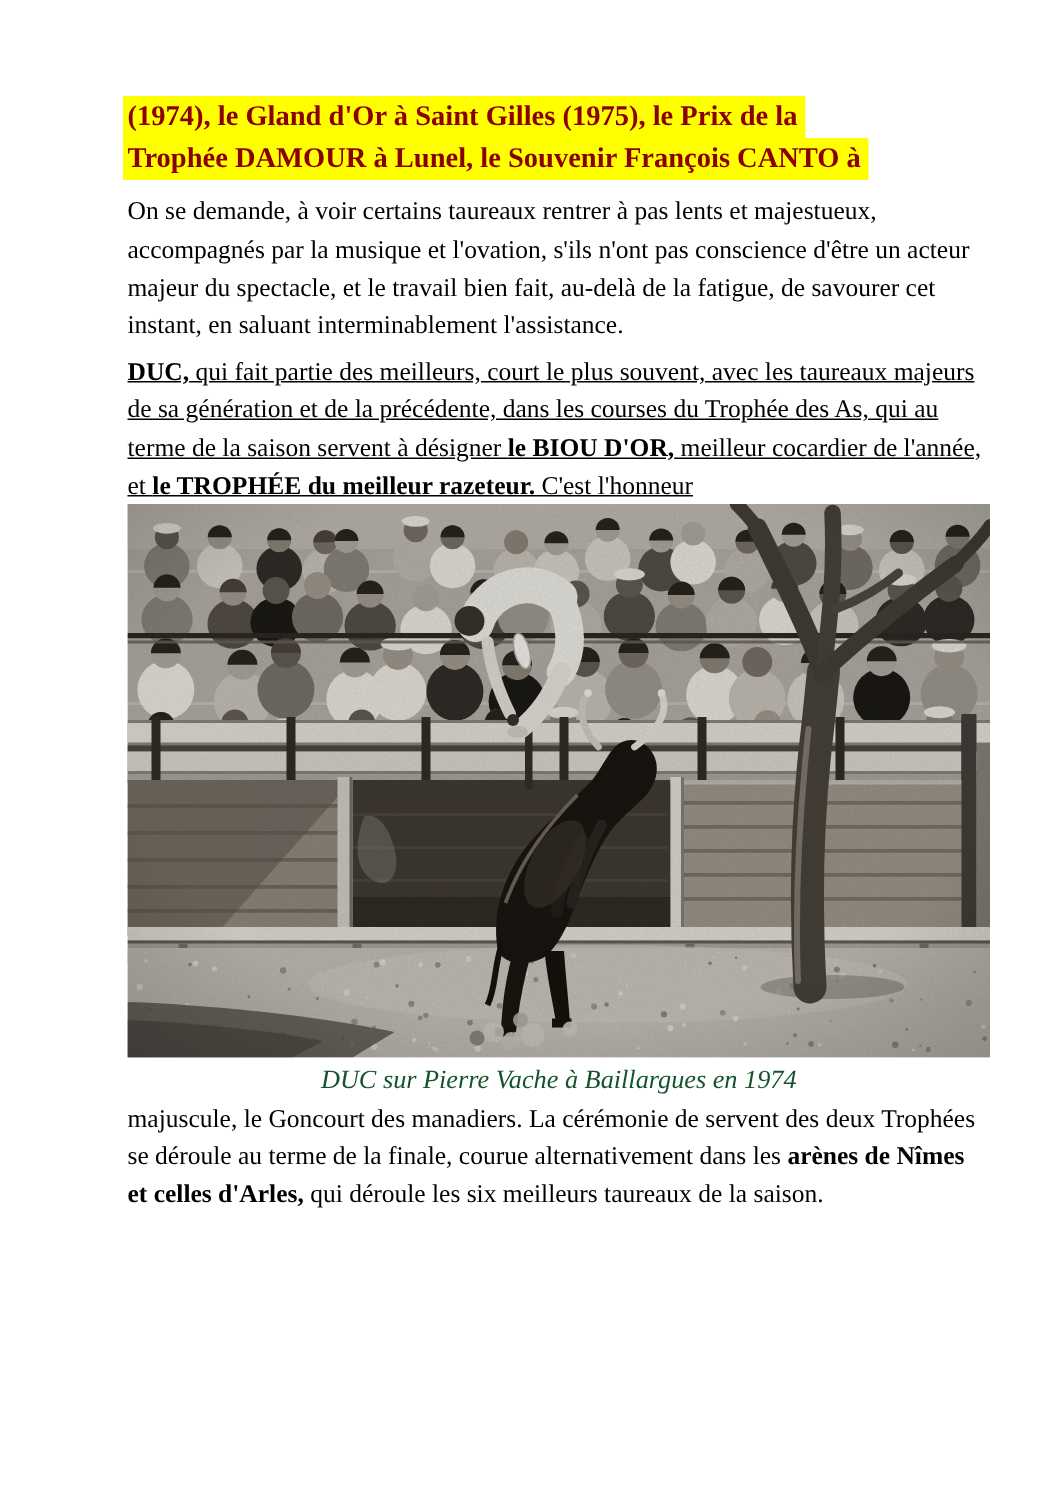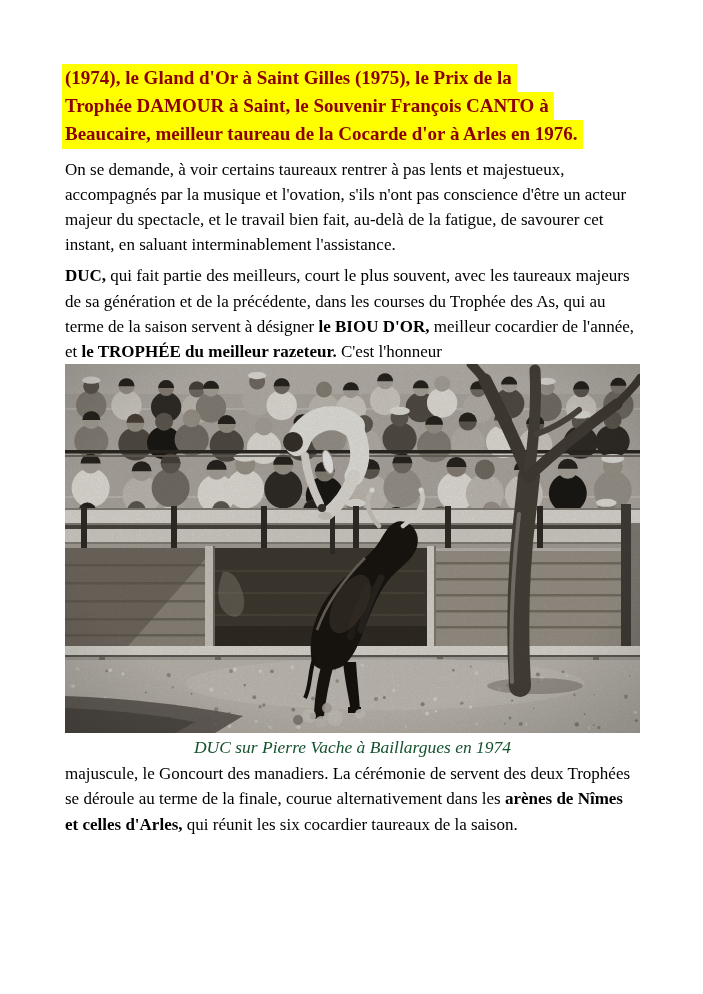--- a/index.html
+++ b/index.html
@@ -1,37 +1,36 @@
 <!DOCTYPE html>
 <html><head>
 <meta charset="utf-8">
 <style>
   html,body{margin:0;padding:0;background:#ffffff;}
   body{width:703px;height:994px;font-family:"Liberation Serif","DejaVu Serif",serif;color:#111;overflow:hidden;}
-  .page{box-sizing:border-box;width:654px;height:994px;padding:64px 63px 0 65px;background:#fff;}
+  .page{box-sizing:border-box;width:654px;height:994px;padding:64px 63px 0 65px;background:#fff;margin-left:20px;}
   .hl-block{margin:0 0 8px -3px;}
   .hl-line{display:block;width:max-content;white-space:nowrap;background:#ffff00;color:#8b0000;
            font-weight:bold;font-size:19px;line-height:28.2px;padding:0 5px 0 3px;}
   .para{font-size:17px;line-height:25.2px;margin:0 0 6px 0;width:571px;color:#000000;}
-  .para.pduc{margin-bottom:0;}
+  .para.pduc{margin-bottom:0;text-decoration:underline;}
   .para.pgoncourt{margin-top:2px;margin-bottom:0;}
   .b{font-weight:bold;}
   figure.photo-wrap{margin:0;width:575px;height:369px;}
   figure.photo-wrap svg{display:block;}
   .caption{width:575px;text-align:center;font-style:italic;font-size:17.5px;line-height:23px;margin-top:3px;color:#14532d;}
 </style>
 </head>
 <body>
 
 <div class="page">
 
   <p class="hl-block">
     <span class="hl-line">(1974), le Gland d'Or à Saint Gilles (1975), le Prix de la</span>
-    <span class="hl-line">Trophée DAMOUR à Saint, le Souvenir François CANTO à</span>
-    <span class="hl-line">Beaucaire, meilleur taureau de la Cocarde d'or à Arles en 1976.</span>
+    <span class="hl-line">Trophée DAMOUR à Lunel, le Souvenir François CANTO à</span>
   </p>
 
   <p class="para">On se demande, à voir certains taureaux rentrer à pas lents et majestueux, accompagnés par la musique et l'ovation, s'ils n'ont pas conscience d'être un acteur majeur du spectacle, et le travail bien fait, au-delà de la fatigue, de savourer cet instant, en saluant interminablement l'assistance.</p>
 
   <p class="para pduc"><span class="b">DUC,</span><span> qui fait partie des meilleurs, court le plus souvent, avec les taureaux majeurs de sa génération et de la précédente, dans les courses du Trophée des As, qui au terme de la saison servent à désigner </span><span class="b">le BIOU D'OR,</span><span> meilleur cocardier de l'année, et </span><span class="b">le TROPHÉE du meilleur razeteur.</span><span> C'est l'honneur</span></p>
 
   <figure class="photo-wrap">
     <svg id="arena-photo" width="575" height="369" viewBox="0 0 575 369" xmlns="http://www.w3.org/2000/svg">
       <defs>
         <filter id="grain" x="0" y="0" width="100%" height="100%">
@@ -435,15 +434,15 @@
 
       <g>
         <rect width="575" height="369" filter="url(#grain)" opacity="0.15"></rect>
         <rect width="575" height="369" fill="url(#vig)"></rect>
       </g>
     </svg>
   </figure>
 
   <div class="caption">DUC sur Pierre Vache à Baillargues en 1974</div>
 
-  <p class="para pgoncourt"><span>majuscule, le Goncourt des manadiers. La cérémonie de servent des deux Trophées se déroule au terme de la finale, courue alternativement dans les </span><span class="b">arènes de Nîmes et celles d'Arles,</span><span> qui réunit les six cocardier taureaux de la saison.</span></p>
+  <p class="para pgoncourt"><span>majuscule, le Goncourt des manadiers. La cérémonie de servent des deux Trophées se déroule au terme de la finale, courue alternativement dans les </span><span class="b">arènes de Nîmes et celles d'Arles,</span><span> qui déroule les six meilleurs taureaux de la saison.</span></p>
 
 </div>
 
 </body></html>

